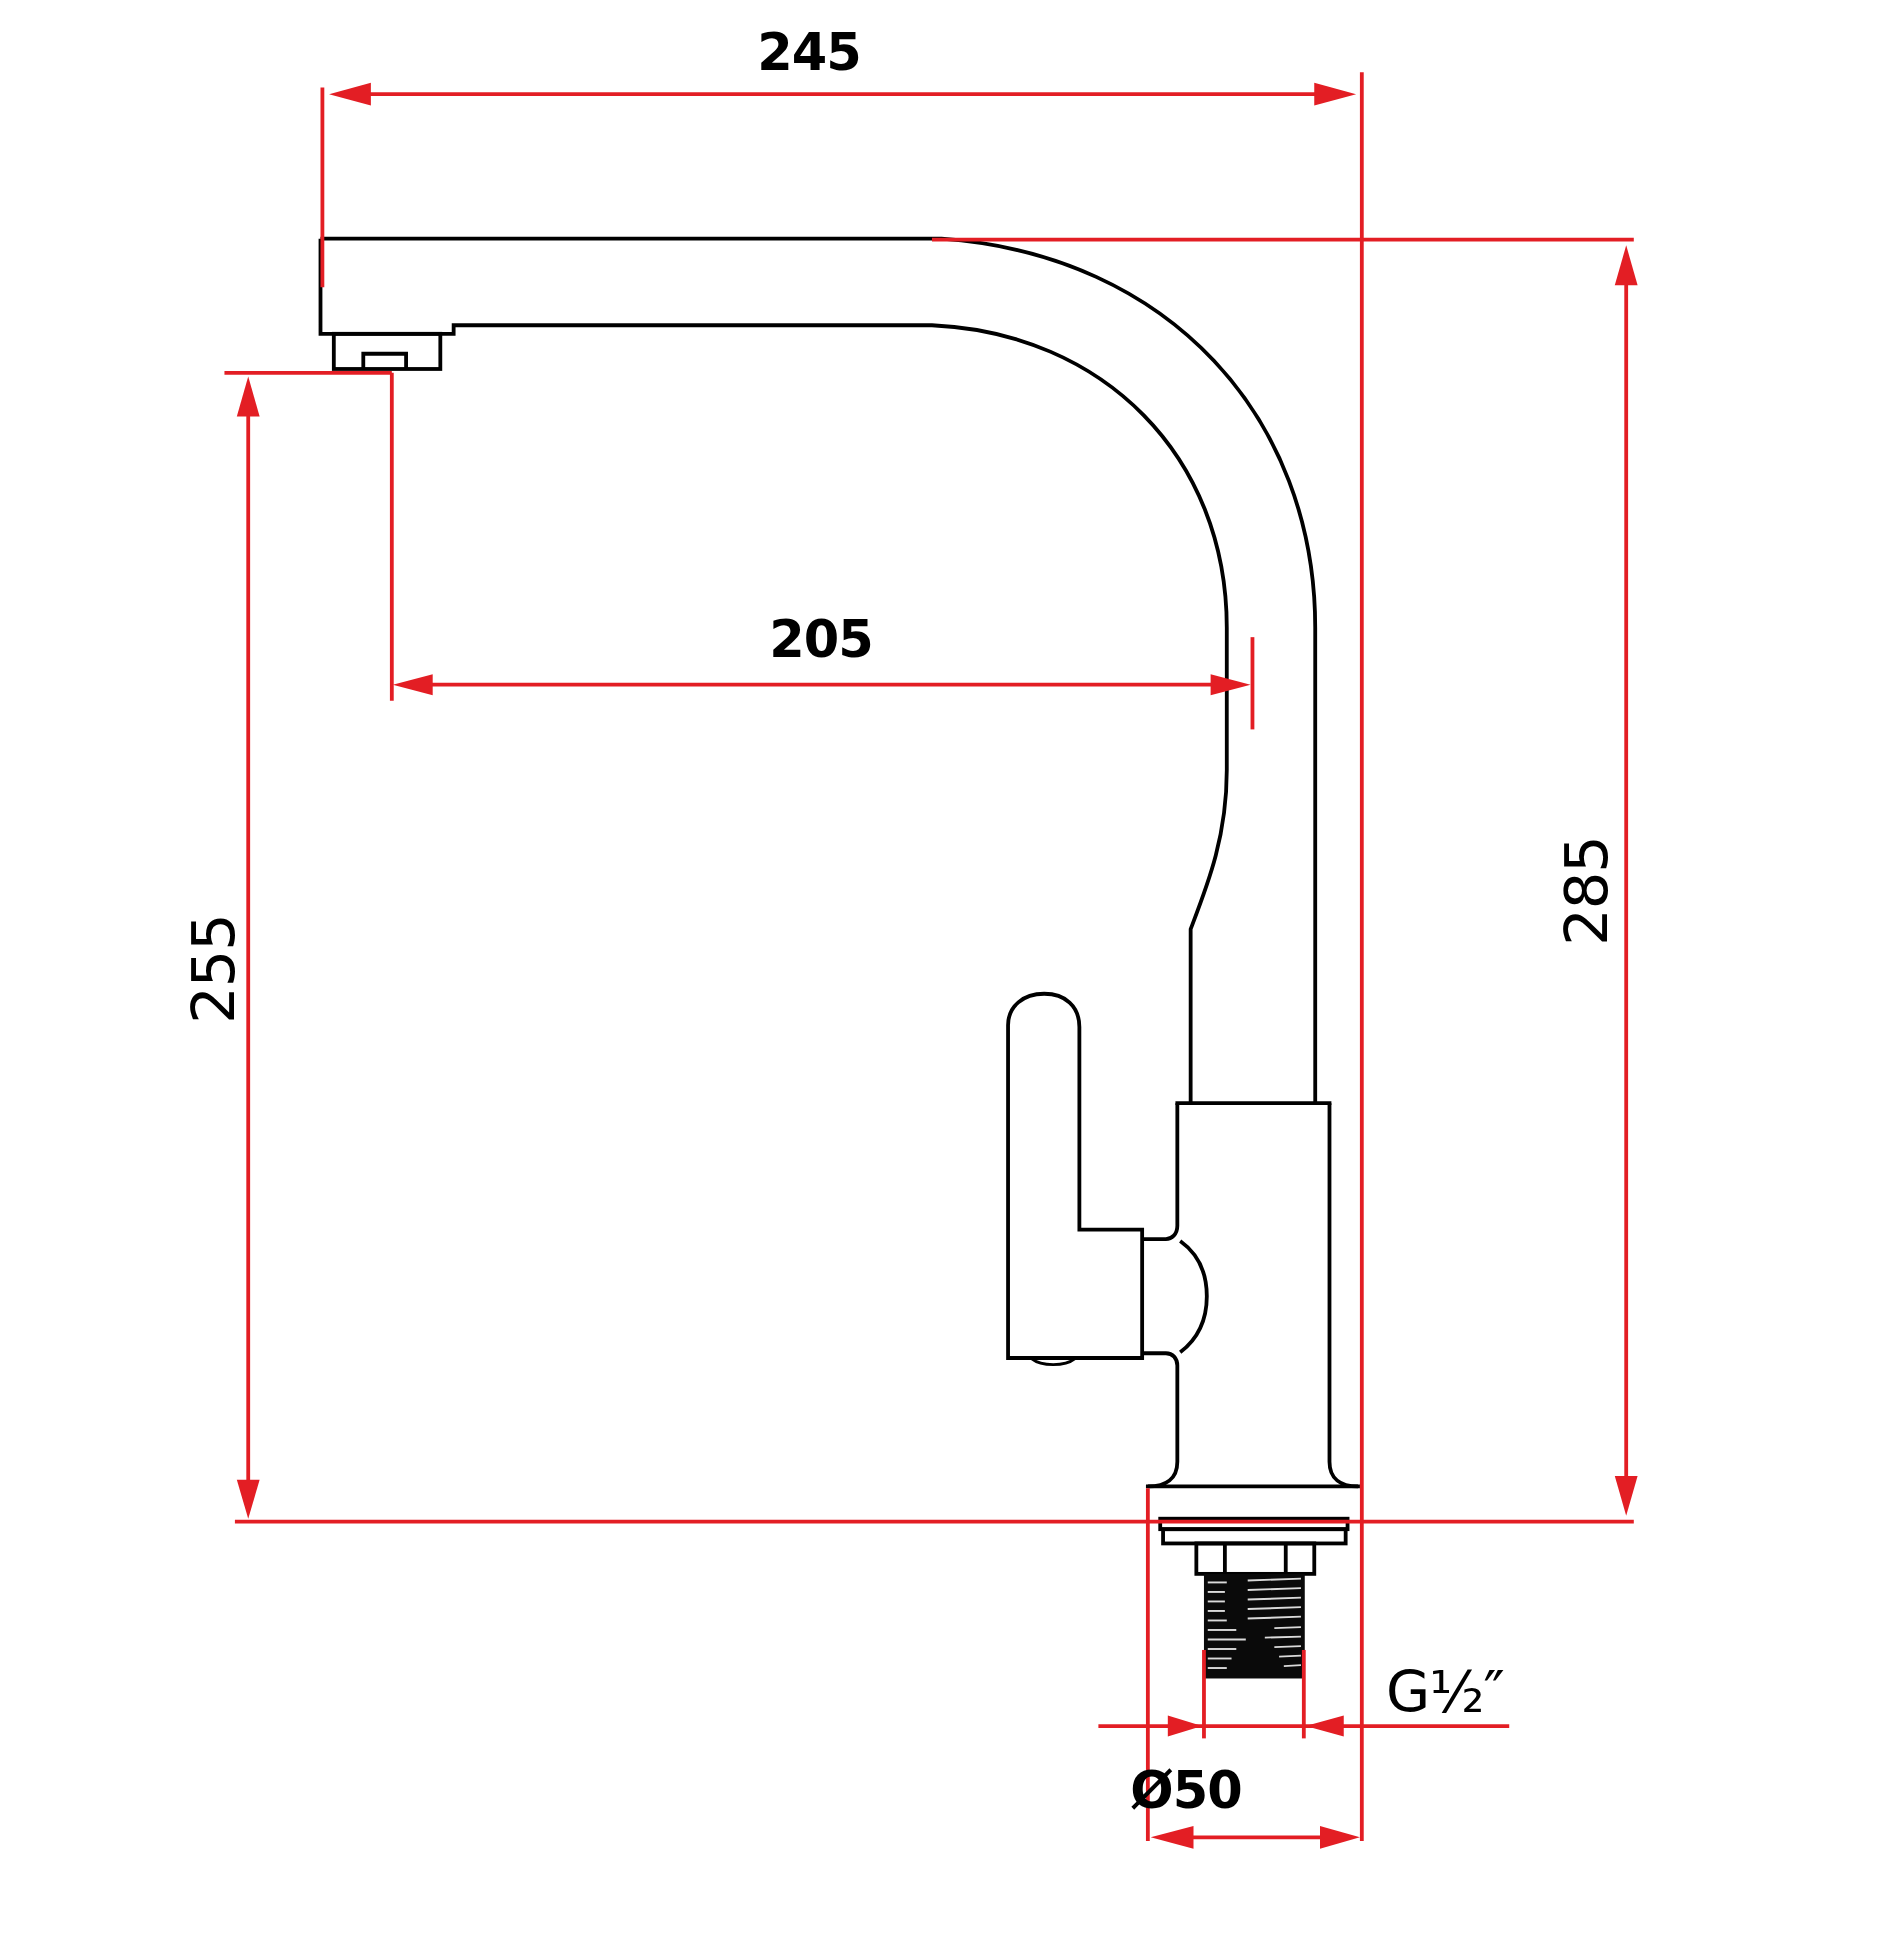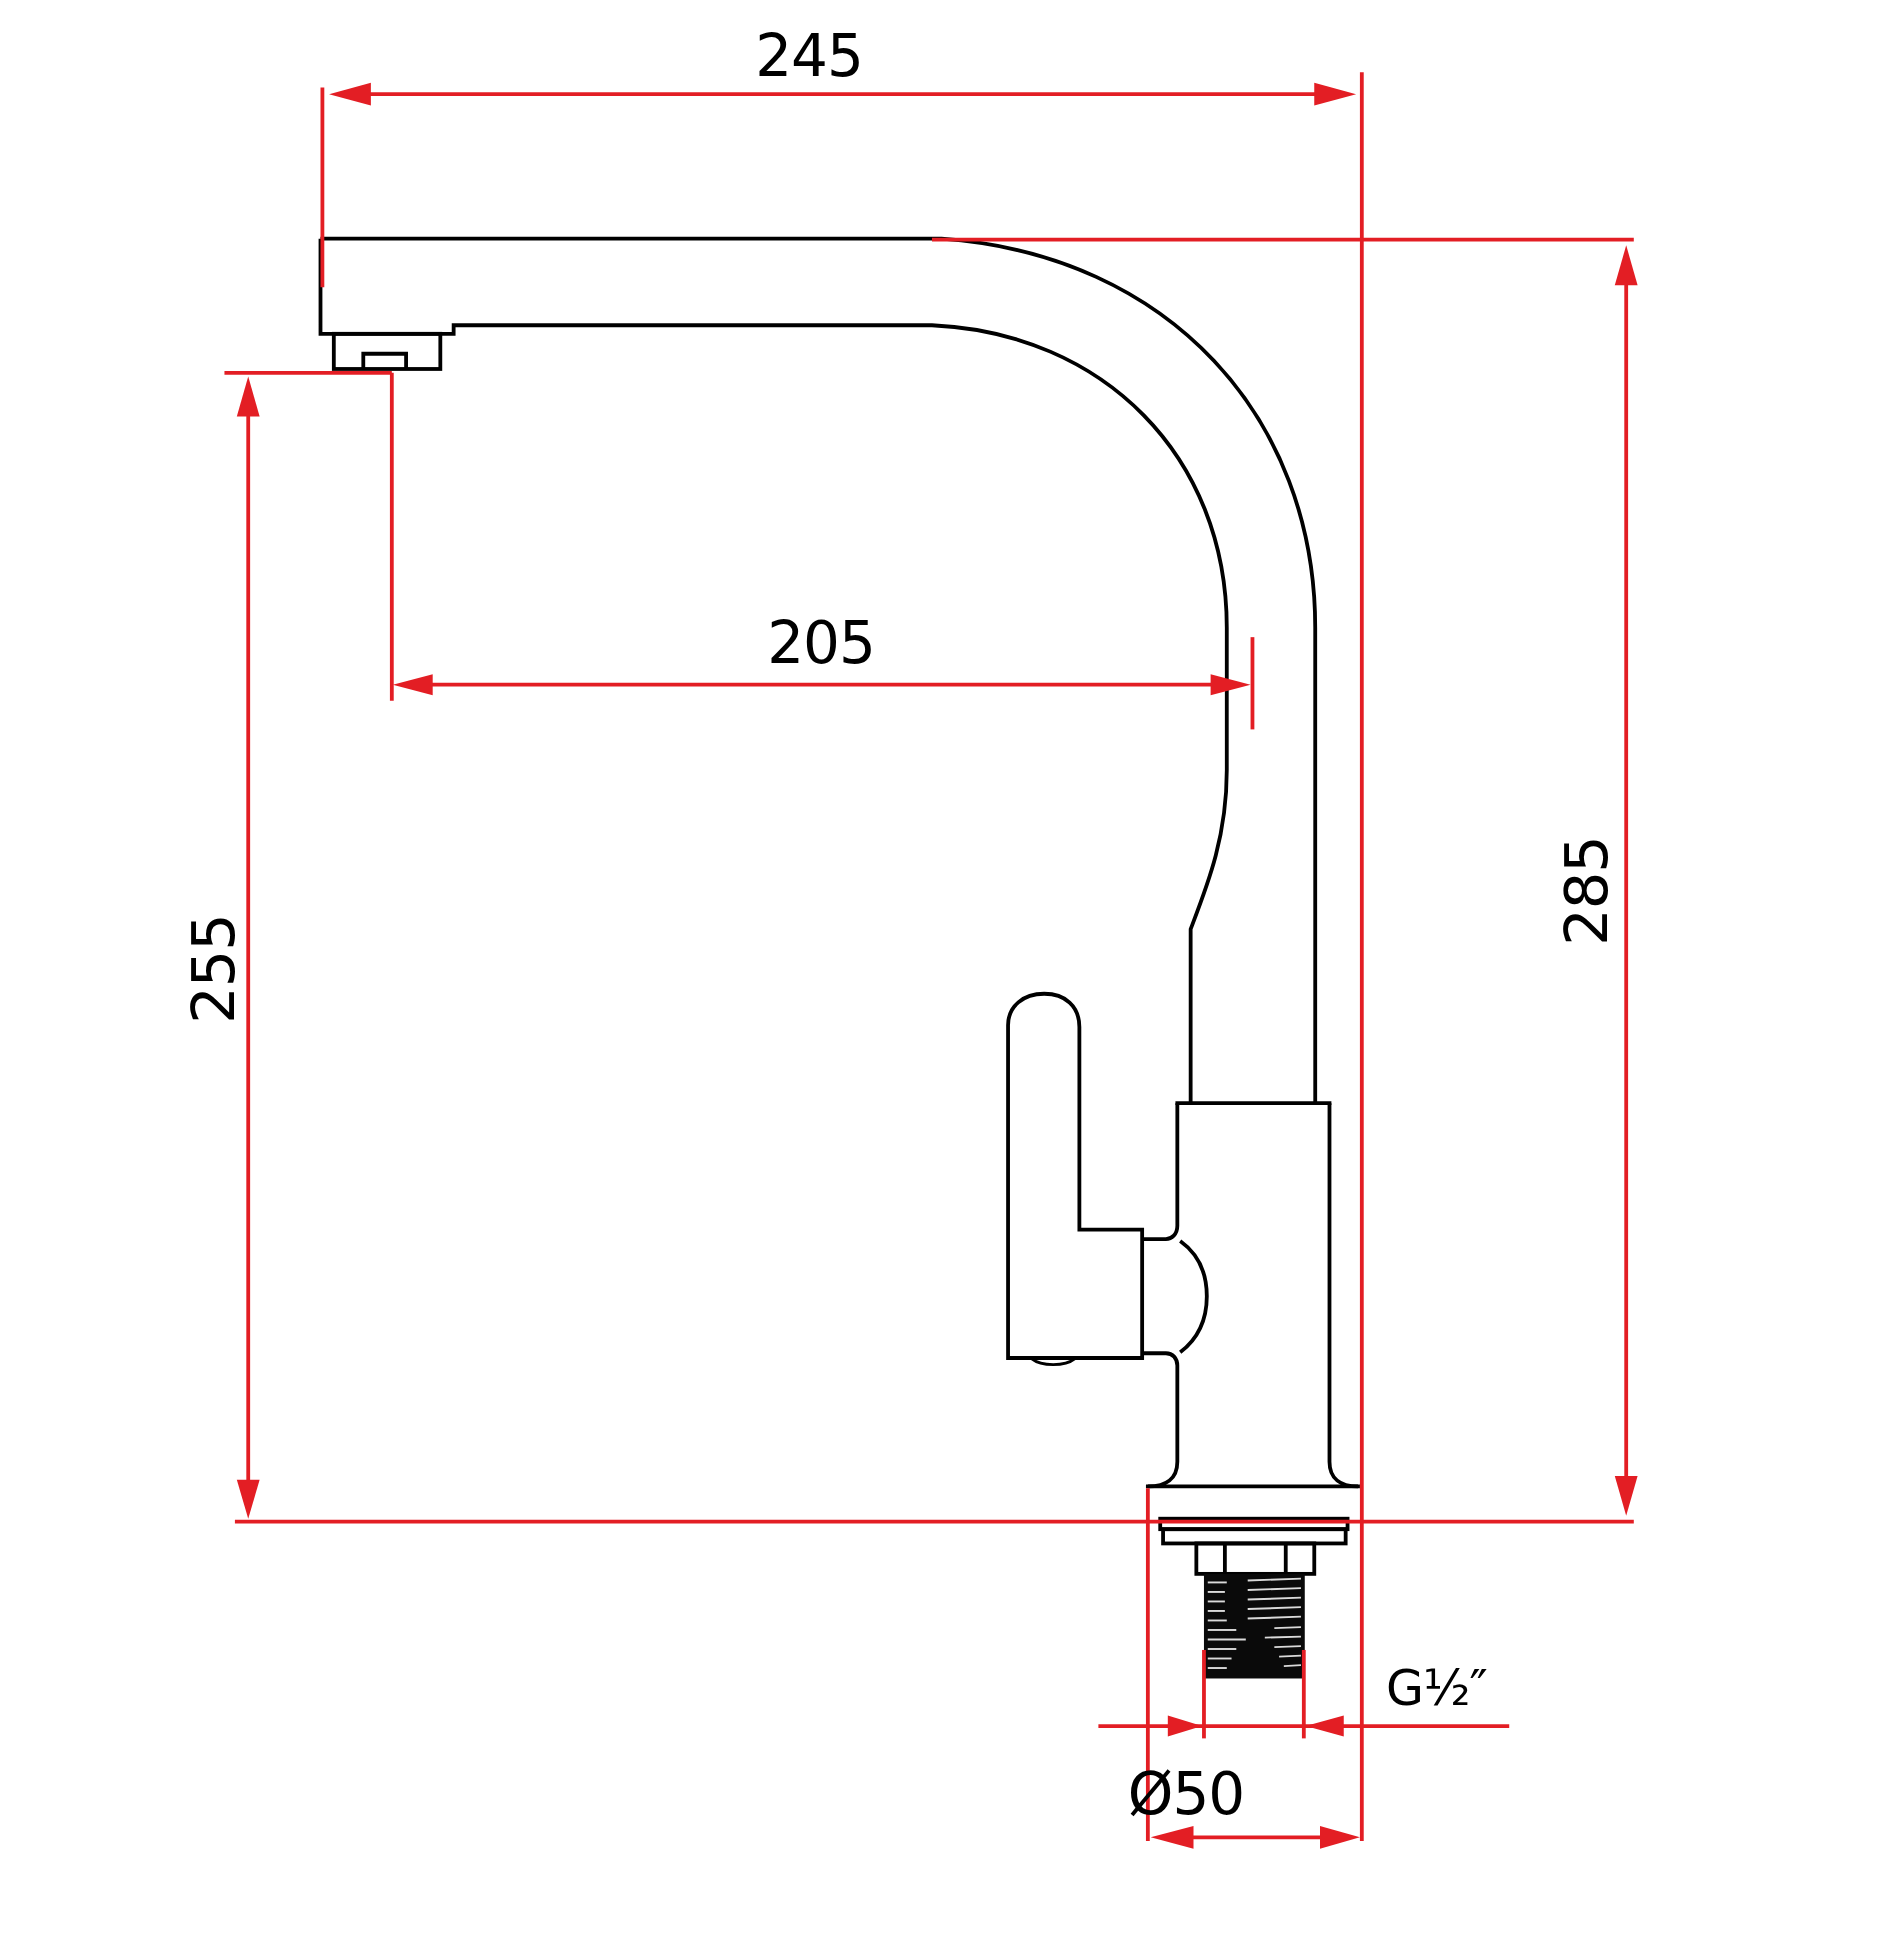--- a/index.html
+++ b/index.html
@@ -10,23 +10,23 @@
   .dim { stroke: #e31e24; stroke-width: 4; fill: none; }
   .arrow { fill: #e31e24; stroke: none; }
   .label {
     position: absolute;
     font-family: "DejaVu Sans", "Liberation Sans", sans-serif;
     color: #000000;
     white-space: nowrap;
     line-height: 1;
     letter-spacing: -1px;
   }
-  .lbl-h { font-size: 58px; transform: translate(-50%, 0); }
+  .lbl-h { font-size: 51px; transform: translate(-50%, 0); font-weight: bold; }
   .lbl-v { font-size: 59px; transform: translate(-50%, -50%) rotate(-90deg); }
-  .lbl-thread { font-size: 49px; }
+  .lbl-thread { font-size: 57px; }
 </style>
 </head>
 <body>
 
 <svg id="drawing" viewBox="0 0 2000 2040" xmlns="http://www.w3.org/2000/svg">
 
   <g>
 
     <path class="part" d="M337 251 L990 251 C1230 268 1383 440 1383 660 L1383 1160"></path>
 

